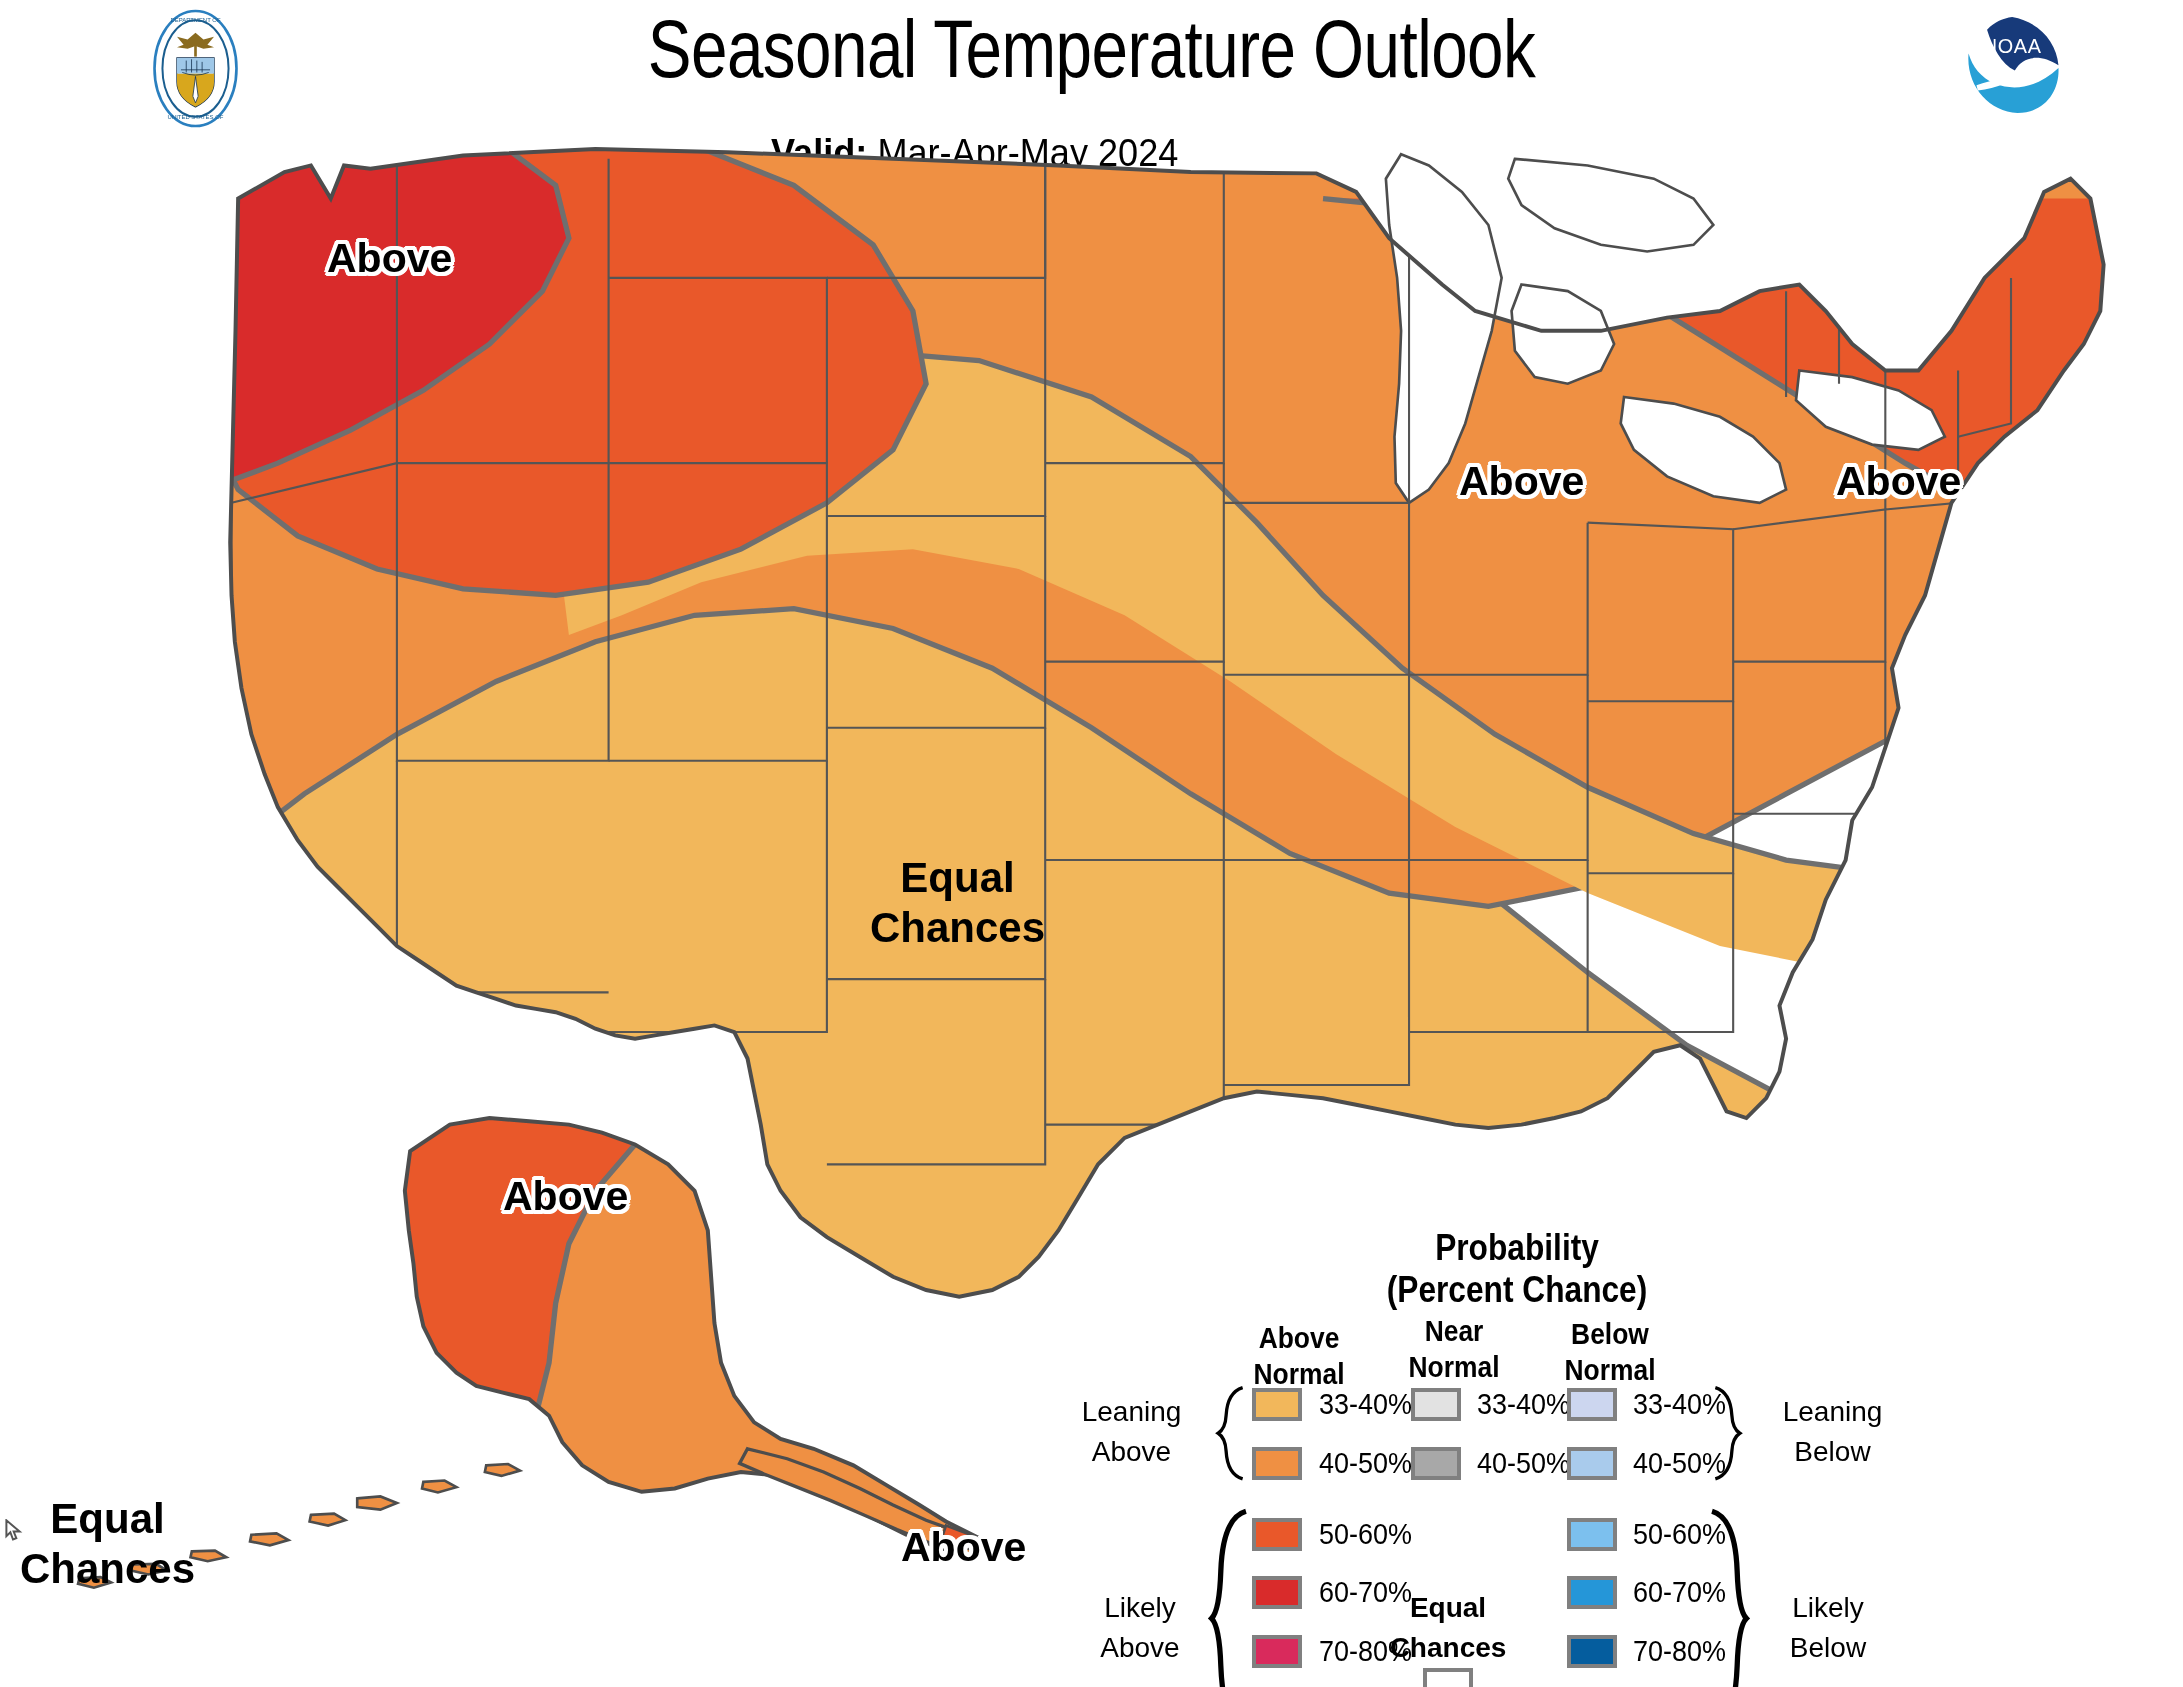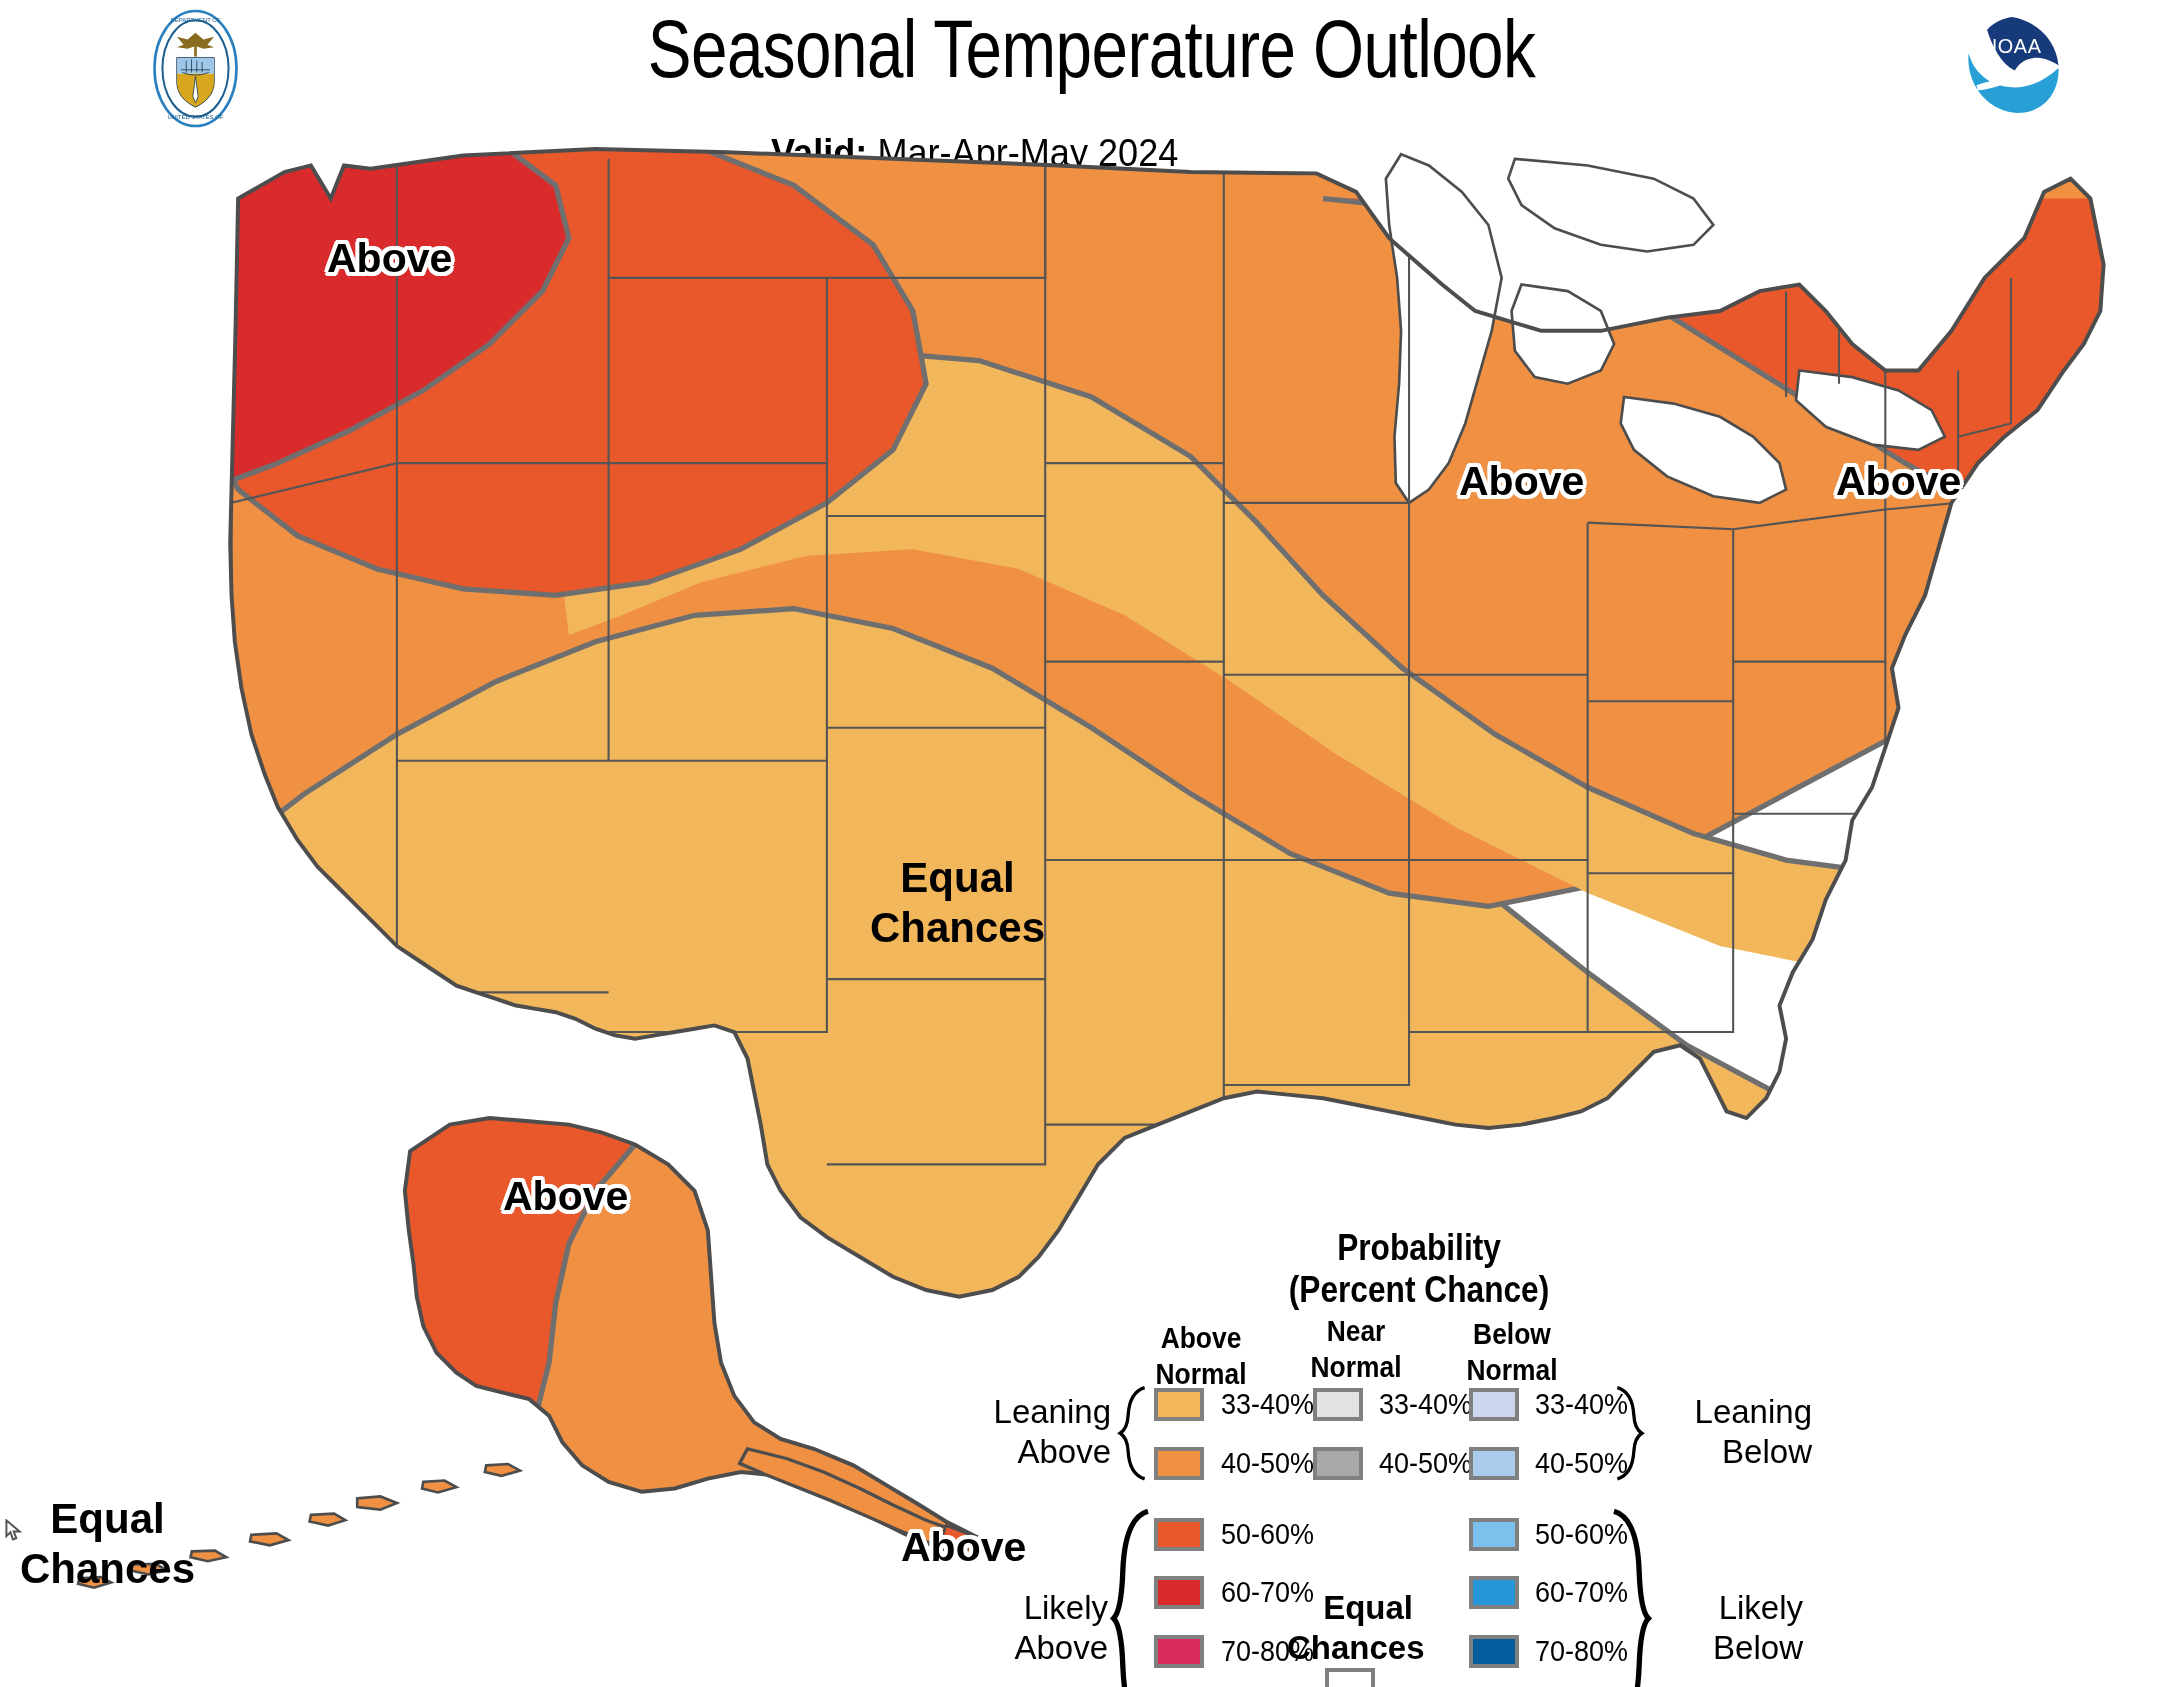--- a/index.html
+++ b/index.html
@@ -35,39 +35,39 @@
 
   #label-nw{left:327px;top:235px;}
   #label-mi{left:1459px;top:458px;}
   #label-ne{left:1836px;top:458px;}
   #label-ak{left:503px;top:1173px;}
   #label-se-ak{left:901px;top:1524px;}
   #label-ec-center{left:870px;top:853px;}
   #label-ec-hi{left:20px;top:1494px;}
 
   
-  #legend{position:absolute;left:956px;top:1227px;width:926px;height:437px;}
+  #legend{position:absolute;left:1054px;top:1227px;width:926px;height:437px;}
 
   #legend-title{position:absolute;left:0;top:0;width:926px;text-align:center;
     font-size:36px;line-height:42px;font-weight:bold;
     transform:scaleX(0.88);transform-origin:50% 0;}
 
   .col-head{position:absolute;width:152px;text-align:center;font-size:30px;
      line-height:36px;font-weight:bold;transform:scaleX(0.88);}
   #head-above{left:169px;top:93px;}
   #head-near{left:324px;top:86px;}
   #head-below{left:480px;top:89px;}
 
   .sw{position:absolute;width:50px;height:33px;border:4.6px solid #808080;
       box-sizing:border-box;}
   .swlabel{position:absolute;font-size:29px;line-height:33px;white-space:nowrap;
       transform:scaleX(0.93);transform-origin:0 50%;}
 
-  .brk{position:absolute;font-size:33px;line-height:40px;font-weight:400;
-      text-align:right;white-space:nowrap;}
+  .brk{position:absolute;font-size:28px;line-height:40px;font-weight:400;
+      text-align:center;white-space:nowrap;}
 
   
   #cursor{position:absolute;left:5.3px;top:1519px;width:20px;height:22.5px;}
 </style>
 </head>
 <body>
 
 <div id="doc-seal">
   <svg viewBox="0 0 180 180" width="119" height="119">
     <ellipse cx="90" cy="90" rx="62" ry="87" fill="#ffffff" stroke="#2a7fbf" stroke-width="4"></ellipse>

